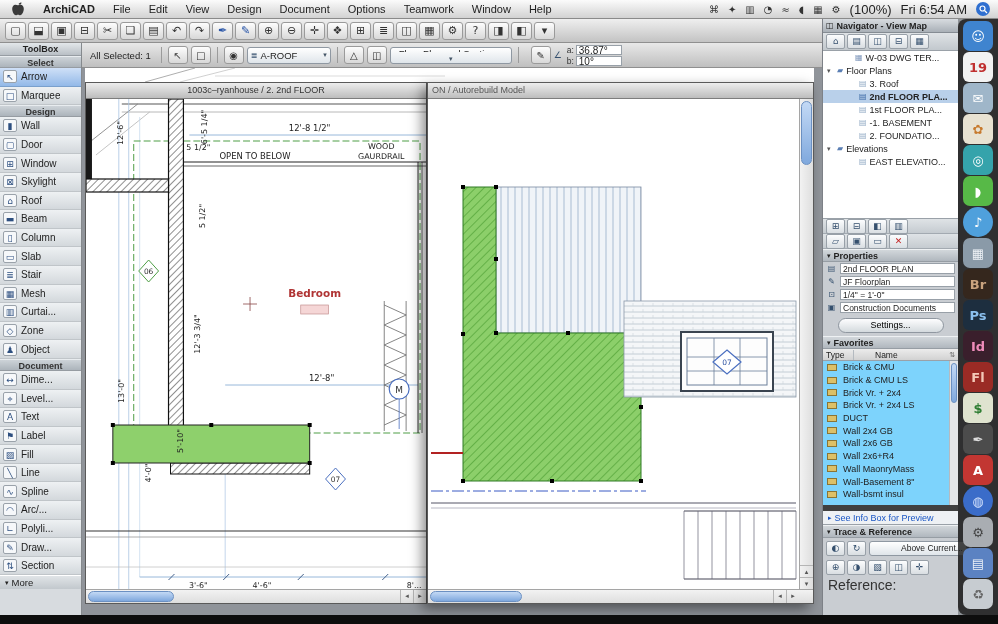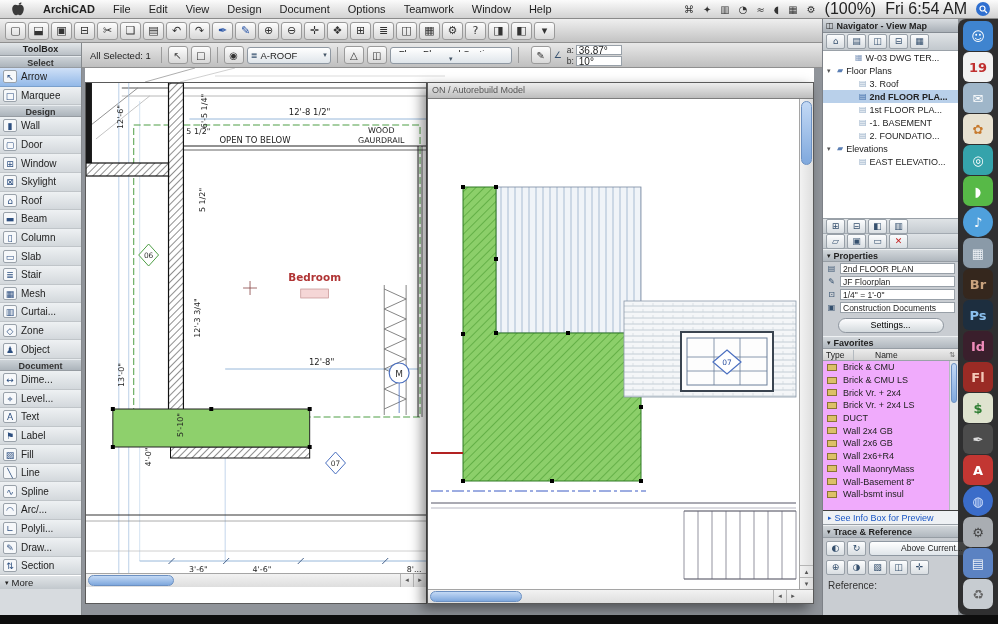--- a/index.html
+++ b/index.html
@@ -9,21 +9,21 @@
   .glyph{font-family:"DejaVu Sans",sans-serif;}
 
   
   .menubar{position:absolute;left:0;top:0;width:998px;height:19px;background:linear-gradient(#fbfbfb,#d2d2d2);
     border-bottom:1px solid #8a8a8a;display:flex;align-items:center;font-size:11px;padding:0 8px;}
   .menubar .apple{width:14px;height:14px;margin:0 8px 0 4px;display:flex;align-items:center;}
   .menu-item{padding:0 9px;height:19px;line-height:19px;}
   .menu-app{font-weight:bold;padding:0 9px;}
   .menu-right{margin-left:auto;display:flex;align-items:center;gap:9px;}
   .status-ic{font-size:10px;color:#333;}
-  .clock{font-size:16px;}
+  .clock{font-size:13px;}
   .spotlight{width:14px;height:14px;border-radius:50%;background:#2f6fd0;display:flex;align-items:center;justify-content:center;}
 
   
   .toolbar1{position:absolute;left:0;top:19px;width:822px;height:24px;background:linear-gradient(#efefef,#c3c3c3);
     border-bottom:1px solid #8f8f8f;display:flex;align-items:center;padding:0 5px;gap:2px;}
   .icon-btn{width:21px;height:18px;border:1px solid #9a9a9a;border-radius:3px;background:linear-gradient(#fdfdfd,#d8d8d8);
     font-size:11px;line-height:16px;text-align:center;color:#333;padding:0;}
   .vsep{width:1px;height:16px;background:#9b9b9b;margin:0 3px;flex:none;}
   .infobar{position:absolute;left:82px;top:43px;width:740px;height:25px;background:linear-gradient(#e8e8e8,#bfbfbf);
     border-bottom:1px solid #8f8f8f;display:flex;align-items:center;font-size:9.5px;padding:0 4px;gap:3px;}
@@ -95,30 +95,30 @@
   .prop-field{flex:1;height:11px;background:#fff;border:1px solid #98a0a8;font-size:8.5px;line-height:10px;padding:0 2px;
     white-space:nowrap;overflow:hidden;}
   .settings-row{height:22px;display:flex;align-items:center;justify-content:center;}
   .pill-btn{width:106px;height:15px;border:1px solid #8f97a0;border-radius:8px;background:linear-gradient(#fdfdfe,#d4dade);
     font-size:9px;text-align:center;padding:0;}
   .fav-thead{height:12px;display:flex;align-items:center;background:linear-gradient(#ececec,#d2d2d2);
     border-bottom:1px solid #9aa1a8;font-size:8.5px;padding:0 3px;gap:3px;}
   .fav-type{width:24px;flex:none;}
   .fav-name{flex:1;border-left:1px solid #b4bac0;padding-left:21px;}
   .fav-sort{font-size:7px;color:#666;}
-  .fav-list{height:150px;background:#f0abfc;border-bottom:1px solid #404040;overflow:hidden;position:relative;}
+  .fav-list{height:150px;background:#7dd3fc;border-bottom:6px solid #404040;overflow:hidden;position:relative;}
   .fav-row{height:12.7px;display:flex;align-items:center;gap:6px;padding:0 4px;font-size:9px;white-space:nowrap;}
   .fav-ic{width:10px;height:7px;background:#dcc068;border:1px solid #8a7434;flex:none;}
   .fav-scroll{position:absolute;right:0;top:0;width:9px;height:100%;background:#e4e6e8;border-left:1px solid #b5bac0;}
   .fav-scroll .sthumb{left:1px;top:2px;width:6px;height:40px;}
   .link-row{height:14px;display:flex;align-items:center;gap:3px;padding:0 5px;background:#eef1f4;border-bottom:1px solid #9aa1a8;}
   .link-text{color:#1a56c4;font-size:9px;}
   .trace-row1{height:20px;display:flex;align-items:center;gap:3px;padding:0 3px;}
   .trace-row2{height:19px;display:flex;align-items:center;gap:2px;padding:0 3px;}
-  .ref-row{height:16px;display:flex;align-items:center;padding:0 5px;font-size:10px;color:#333;}
+  .ref-row{height:16px;display:flex;align-items:center;padding:0 5px;font-size:14px;color:#333;}
 
   
   .dock{position:absolute;left:958px;top:19px;width:40px;height:596px;background:rgba(26,26,26,.82);
     border-radius:8px 0 0 8px;display:flex;flex-direction:column;align-items:center;padding-top:2px;gap:1px;}
   .dock-item{width:30px;height:30px;display:flex;align-items:center;justify-content:center;
     font-size:13px;font-weight:bold;flex:none;font-family:"DejaVu Sans",sans-serif;}
   .bottombar{position:absolute;left:0;top:615px;width:998px;height:9px;background:#0d0d0d;}
 </style>
 </head>
 <body>
@@ -414,20 +414,23 @@
   <div class="canvas">
     <div class="topstrip">
       <svg width="729" height="14">
           <line x1="60" y1="14" x2="110" y2="0" stroke="#999" stroke-width="0.8"></line>
           <line x1="95" y1="14" x2="150" y2="0" stroke="#bbb" stroke-width="0.7"></line>
           <line x1="130" y1="8" x2="360" y2="8" stroke="#ccc" stroke-width="0.7"></line>
         </svg>
     </div>
 
     <div class="win win-plan">
+      <div class="win-title wt-center">
+        <span>1003c–ryanhouse / 2. 2nd FLOOR</span>
+      </div>
       <svg width="340" height="490" viewBox="0 0 342 490" preserveAspectRatio="none">
         <defs>
           <pattern id="wallH" width="5" height="5" patternUnits="userSpaceOnUse" patternTransform="rotate(45)">
             <rect width="5" height="5" fill="#ffffff"></rect>
               <line x1="0" y1="0" x2="0" y2="5" stroke="#444" stroke-width="1.2"></line>
           </pattern>
         </defs>
         <rect width="342" height="490" fill="#ffffff"></rect>
         <g>
           <line x1="36" y1="5" x2="342" y2="5" stroke="#555" stroke-width="1"></line>

